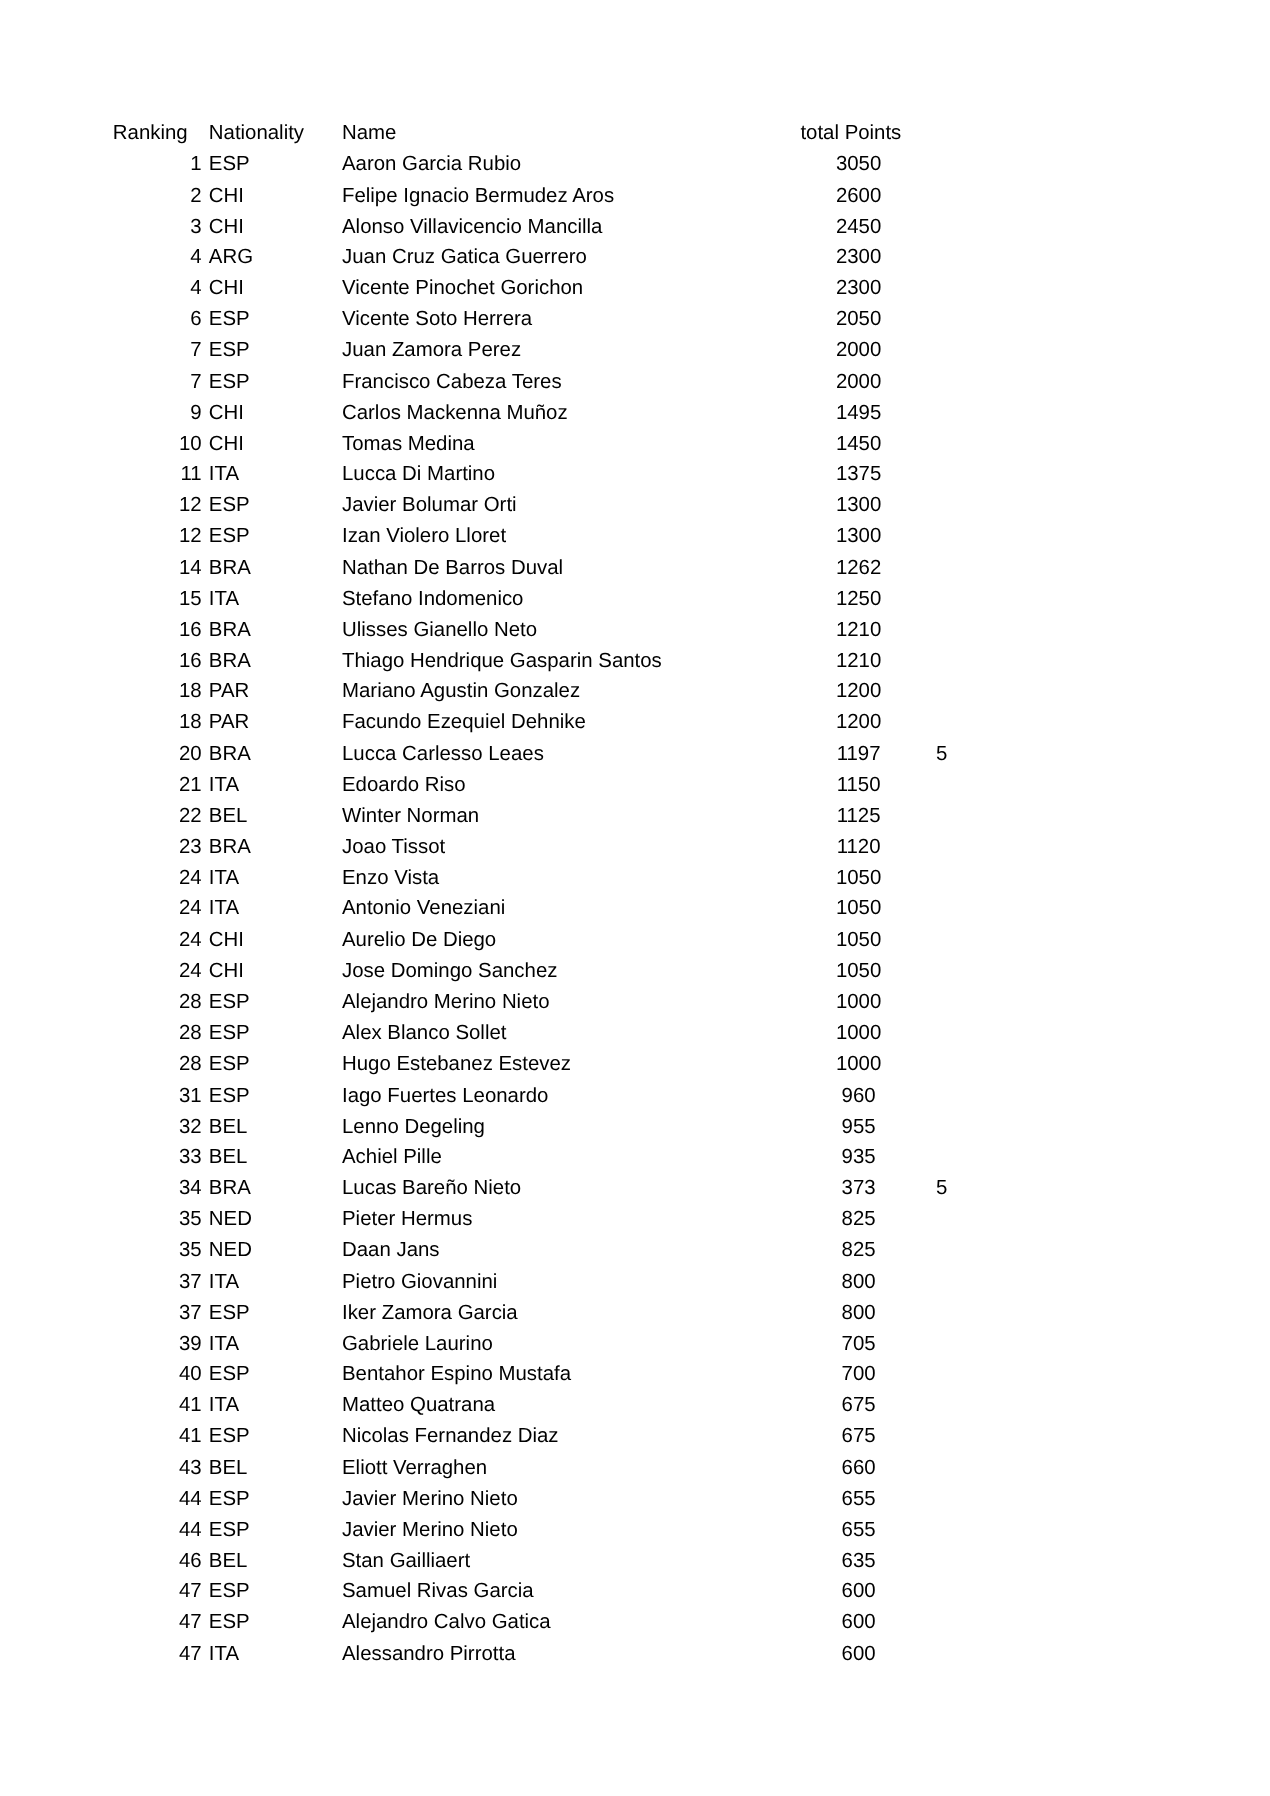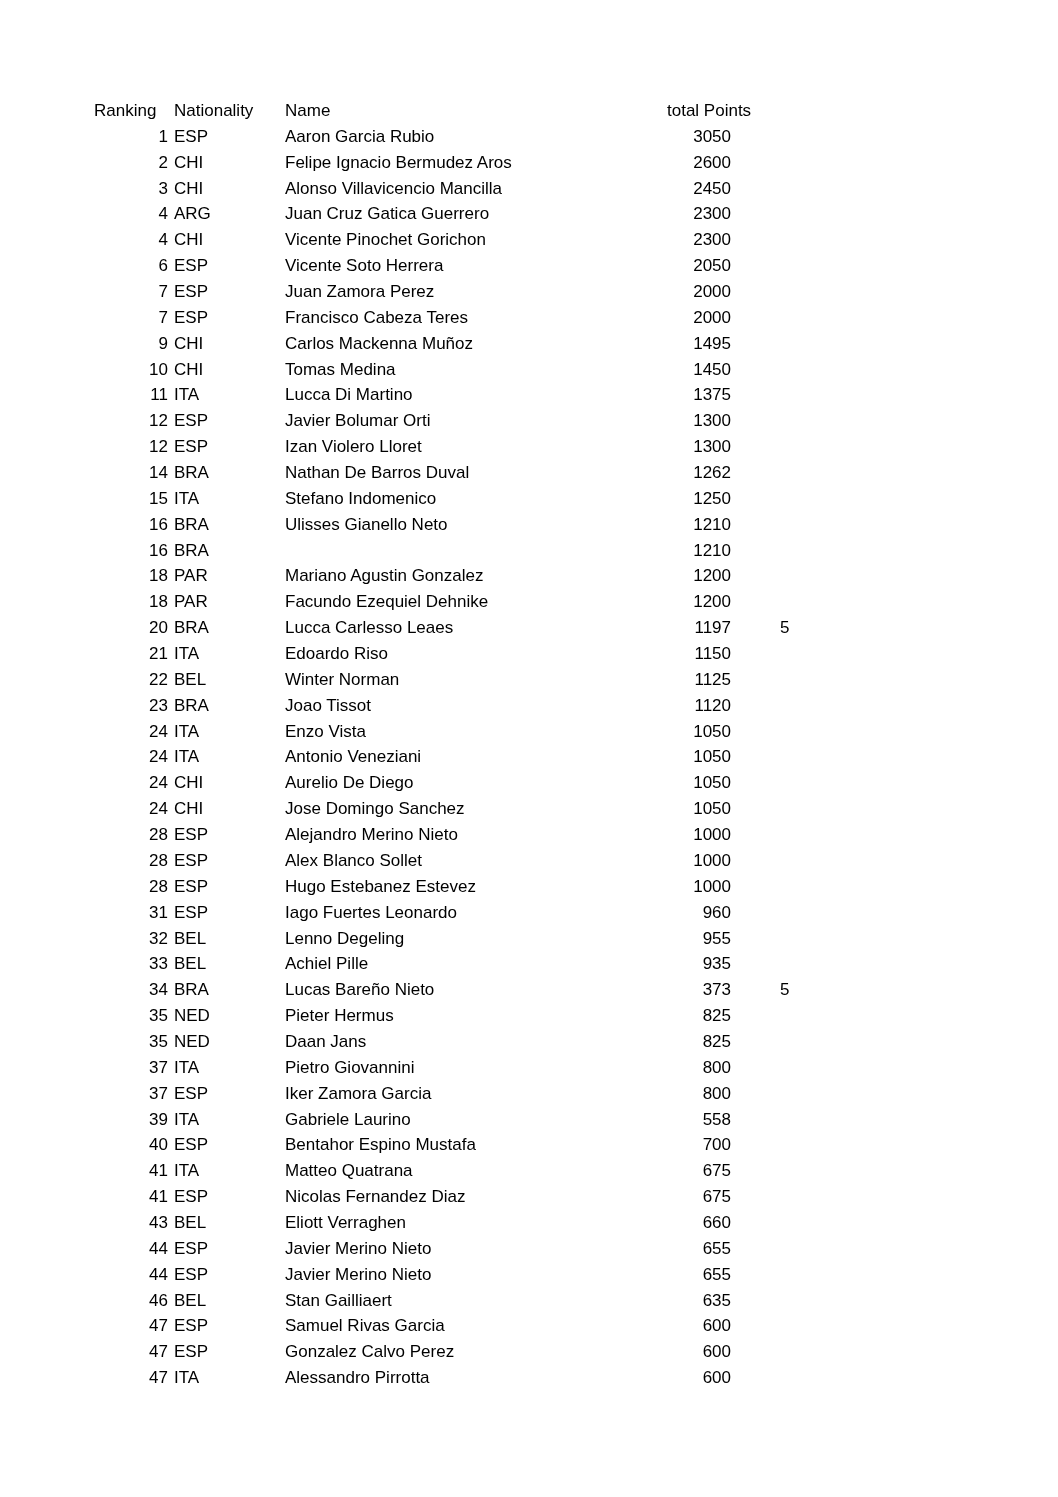--- a/index.html
+++ b/index.html
@@ -4,21 +4,21 @@
   <style>
     html, body { margin: 0; padding: 0; background: #ffffff; }
     body { width: 1058px; height: 1497px; position: relative; overflow: hidden;
            font-family: "Liberation Sans", "DejaVu Sans", sans-serif; color: #000; }
     .sheet { position: absolute; left: 0; top: 98px; width: 1058px; }
     .row { position: relative; height: 25.87px; font-size: 17px; line-height: 25.87px; white-space: nowrap; }
     .row > span { position: absolute; top: 0; }
     .c-rank { left: 90px; width: 78px; text-align: right; }
     .c-nat  { left: 174px; }
     .c-name { left: 285px; }
-    .c-pts  { left: 620px; width: 111px; text-align: right; }
+    .c-pts  { left: 660px; width: 111px; text-align: center; }
     .c-note { left: 780px; }
     .hdr .c-rank { left: 94px; width: auto; text-align: left; }
     .hdr .c-pts  { left: 667px; width: auto; text-align: center; }
   </style>
 </head>
 <body>
 
 <div class="sheet">
   <div class="row hdr">
     <span class="c-rank">Ranking</span>
@@ -135,20 +135,21 @@
       <div class="row">
         <span class="c-rank">16</span>
         <span class="c-nat">BRA</span>
         <span class="c-name">Ulisses Gianello Neto</span>
         <span class="c-pts">1210</span>
         <span class="c-note"></span>
       </div>
       <div class="row">
         <span class="c-rank">16</span>
         <span class="c-nat">BRA</span>
+        <span class="c-name">Thiago Hendrique Gasparin Santos</span>
         <span class="c-pts">1210</span>
         <span class="c-note"></span>
       </div>
       <div class="row">
         <span class="c-rank">18</span>
         <span class="c-nat">PAR</span>
         <span class="c-name">Mariano Agustin Gonzalez</span>
         <span class="c-pts">1200</span>
         <span class="c-note"></span>
       </div>
@@ -289,21 +290,21 @@
         <span class="c-rank">37</span>
         <span class="c-nat">ESP</span>
         <span class="c-name">Iker Zamora Garcia</span>
         <span class="c-pts">800</span>
         <span class="c-note"></span>
       </div>
       <div class="row">
         <span class="c-rank">39</span>
         <span class="c-nat">ITA</span>
         <span class="c-name">Gabriele Laurino</span>
-        <span class="c-pts">558</span>
+        <span class="c-pts">705</span>
         <span class="c-note"></span>
       </div>
       <div class="row">
         <span class="c-rank">40</span>
         <span class="c-nat">ESP</span>
         <span class="c-name">Bentahor Espino Mustafa</span>
         <span class="c-pts">700</span>
         <span class="c-note"></span>
       </div>
       <div class="row">
@@ -351,21 +352,21 @@
       <div class="row">
         <span class="c-rank">47</span>
         <span class="c-nat">ESP</span>
         <span class="c-name">Samuel Rivas Garcia</span>
         <span class="c-pts">600</span>
         <span class="c-note"></span>
       </div>
       <div class="row">
         <span class="c-rank">47</span>
         <span class="c-nat">ESP</span>
-        <span class="c-name">Gonzalez Calvo Perez</span>
+        <span class="c-name">Alejandro Calvo Gatica</span>
         <span class="c-pts">600</span>
         <span class="c-note"></span>
       </div>
       <div class="row">
         <span class="c-rank">47</span>
         <span class="c-nat">ITA</span>
         <span class="c-name">Alessandro Pirrotta</span>
         <span class="c-pts">600</span>
         <span class="c-note"></span>
       </div>

